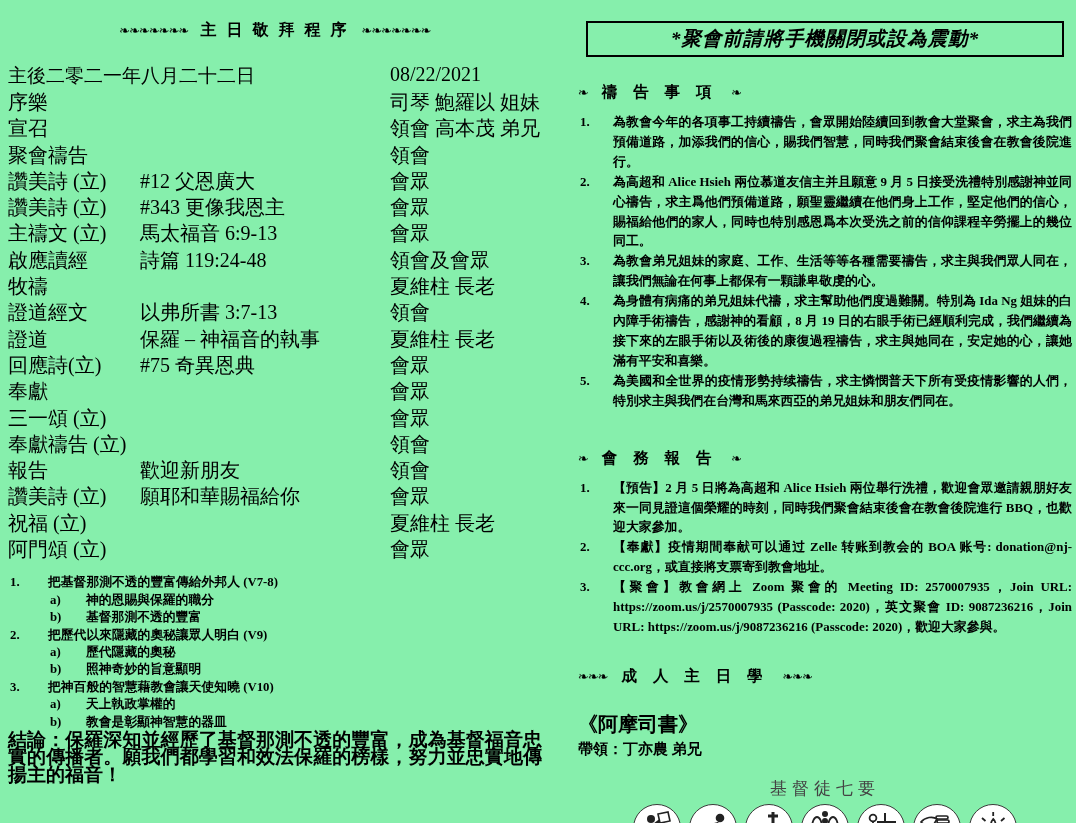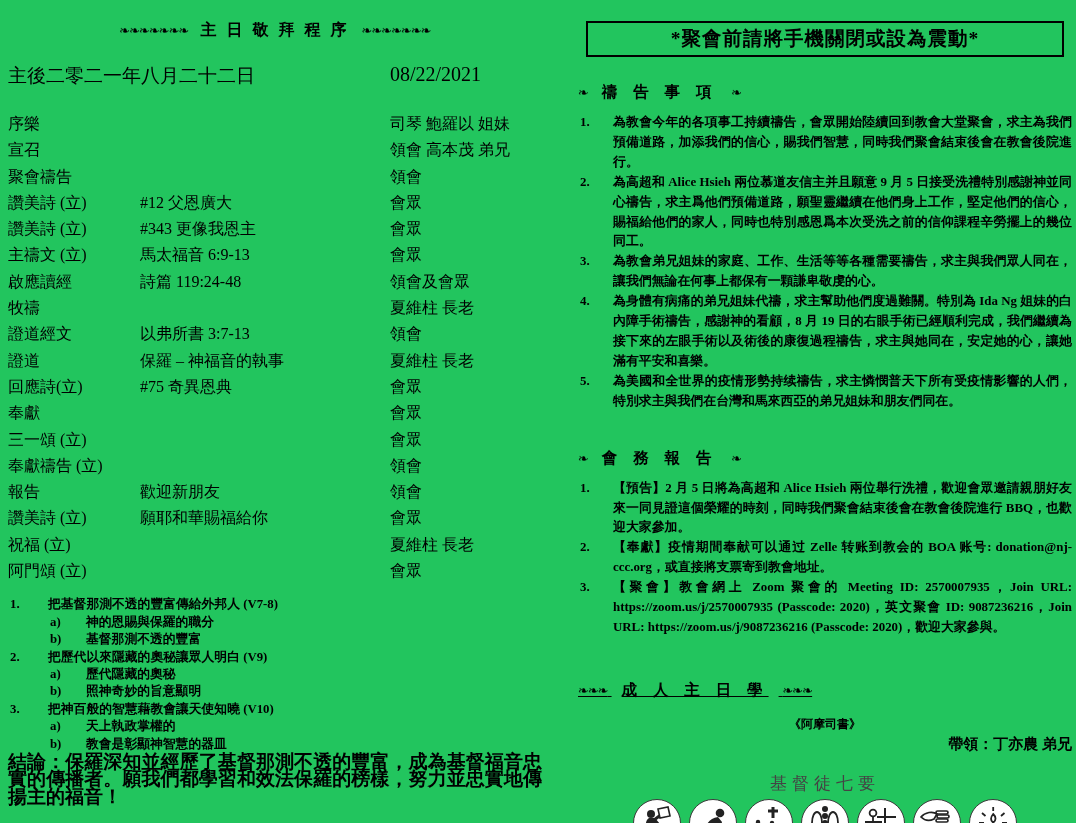--- a/index.html
+++ b/index.html
@@ -1,52 +1,52 @@
 <!DOCTYPE html>
 <html><head>
 <meta charset="utf-8">
 <style>
   html,body{margin:0;padding:0;background:#fff;}
-  .page{position:relative;width:1076px;height:823px;background:#22c55e;color:#000;
+  .page{position:relative;width:1076px;height:823px;background:#86efac;color:#000;
         font-family:"Liberation Serif","DejaVu Serif",serif;overflow:hidden;}
 
   
   .left-col{position:absolute;left:8px;top:0;width:534px;}
   .l-header{margin-top:20px;text-align:center;font-weight:bold;font-size:16px;white-space:nowrap;}
   .l-header .title{letter-spacing:3px;margin:0 8px;}
   .ornament{font-family:"DejaVu Sans",sans-serif;font-size:13px;letter-spacing:-1px;}
   .l-date{position:relative;margin-top:22px;height:26px;font-size:19px;}
   .date-en{position:absolute;left:382px;top:0;font-size:20px;}
-  .program{margin-top:22px;font-size:16px;}
+  .program{font-size:20px;}
   .p-row{display:flex;height:26.3px;line-height:26.3px;white-space:nowrap;}
   .p-item{width:132px;flex:none;}
   .p-detail{width:250px;flex:none;}
   .p-who{flex:1;}
   .outline{margin-top:12px;font-size:12.8px;font-weight:bold;line-height:17.4px;}
   .o-line{display:flex;}
   .o-line .o-num{width:38px;flex:none;padding-left:2px;}
   .o-line.lvl2{padding-left:40px;}
   .o-line.lvl2 .o-num{width:36px;}
   .conclusion{font-size:19px;font-weight:bold;line-height:17.4px;text-align:justify;}
 
   
   .right-col{position:absolute;left:578px;top:0;width:494px;}
   .notice-box{margin-top:21px;margin-left:8px;width:474px;border:2px solid #000;
-              text-align:center;font-weight:bold;font-size:19.5px;padding:2px 0 3px 0;letter-spacing:1px;}
+              text-align:center;font-weight:bold;font-size:19.5px;padding:2px 0 3px 0;letter-spacing:1px;font-style:italic;}
   .sec-head{text-align:left;font-weight:bold;font-size:15.5px;white-space:nowrap;}
   .sec-head .title{letter-spacing:6px;margin:0 10px;}
   .prayer-head{margin-top:25px;}
   .num-list{margin-top:10px;font-size:12.9px;font-weight:bold;line-height:19.9px;}
   .n-item{display:flex;}
   .n-num{width:33px;flex:none;padding-left:2px;}
   .n-text{flex:1;text-align:justify;}
   .report-head{margin-top:36px;}
-  .school-head{margin-top:42px;text-decoration:underline;}
-  .school-book{margin-top:15px;text-align:center;font-weight:bold;font-size:12px;}
-  .school-leader{margin-top:2px;text-align:right;font-weight:bold;font-size:15px;}
+  .school-head{margin-top:28px;}
+  .school-book{margin-top:24px;text-align:left;font-weight:bold;font-size:20px;}
+  .school-leader{margin-top:2px;text-align:left;font-weight:bold;font-size:15px;}
   .seven{margin-top:18px;text-align:center;color:#3a3a3a;}
   .seven-title{font-size:17px;letter-spacing:5px;color:#444;}
   .seven-row{margin-top:4px;display:flex;justify-content:center;gap:6px;}
   .seven-cell{width:50px;display:flex;flex-direction:column;align-items:center;}
   .seven-circle{width:46px;height:46px;border:1.6px solid #3a3a3a;border-radius:50%;
                 display:flex;align-items:center;justify-content:center;background:#fff;}
 </style>
 </head>
 <body>
 

